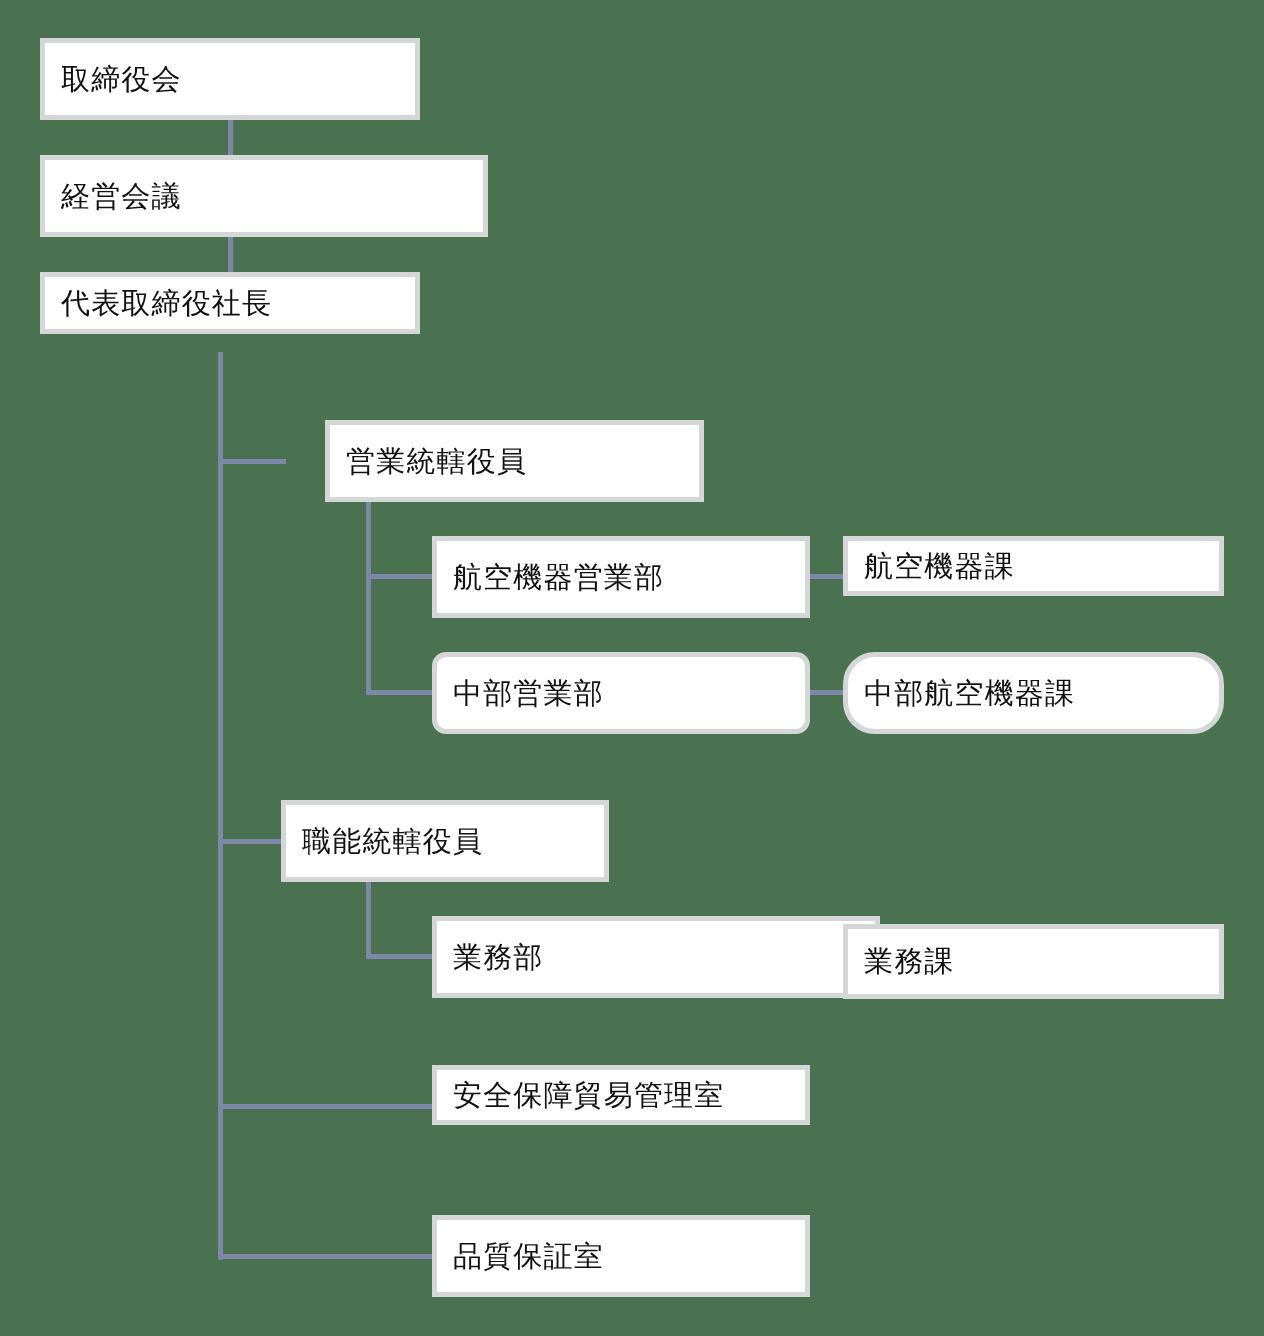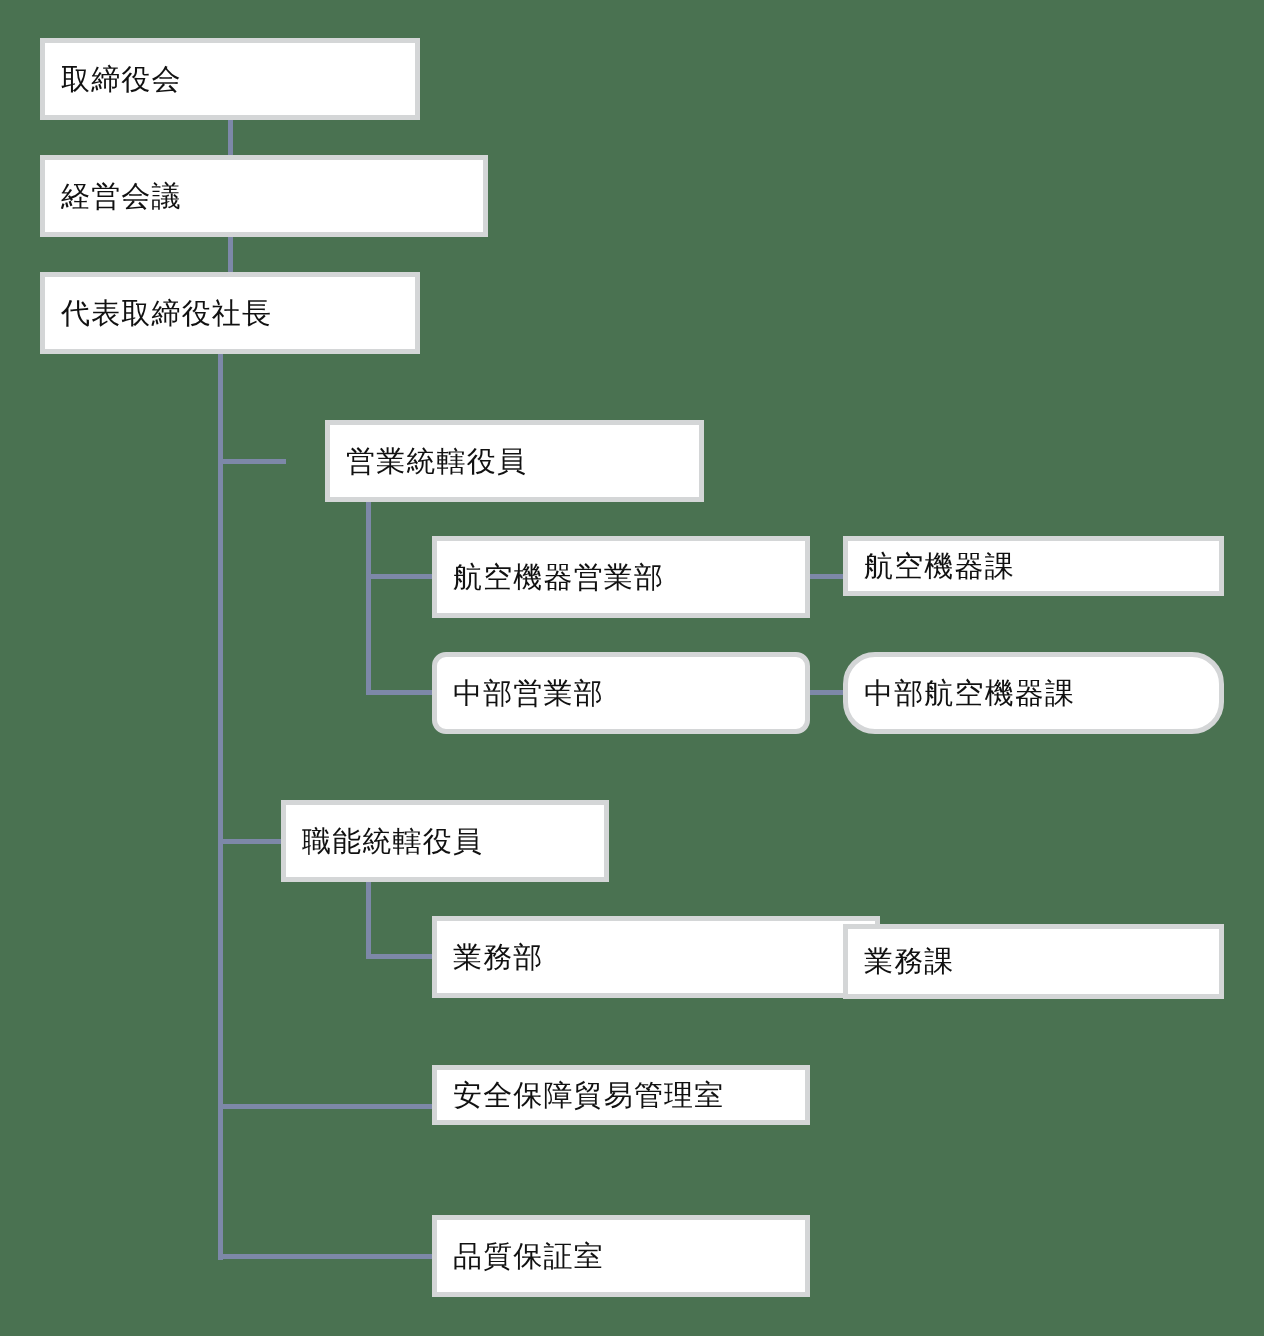--- a/index.html
+++ b/index.html
@@ -47,21 +47,21 @@
     line-height: 1.2;
     color: #111111;
     letter-spacing: 0.04em;
     font-weight: 400;
     white-space: nowrap;
   }
 
   
   .n-board        { left: 40px;  top: 38px;   width: 380px; height: 82px; }
   .n-mgmt         { left: 40px;  top: 155px;  width: 448px; height: 82px; }
-  .n-president    { left: 40px;  top: 272px;  width: 380px; height: 82px; }
+  .n-president    { left: 40px;  top: 272px;  width: 380px; height: 62px; }
 
   .n-sales-exec   { left: 281px; top: 420px;  width: 379px; height: 82px; margin-left: 44px; }
   .n-avio-sales   { left: 432px; top: 536px;  width: 378px; height: 82px; }
   .n-avio-sec     { left: 843px; top: 536px;  width: 381px; height: 60px; }
   .n-chubu-sales  { left: 432px; top: 652px;  width: 378px; height: 82px; border-radius: 14px; }
   .n-chubu-sec    { left: 843px; top: 652px;  width: 381px; height: 82px; border-radius: 32px; }
 
   .n-func-exec    { left: 281px; top: 800px;  width: 328px; height: 82px; }
   .n-ops-dept     { left: 432px; top: 916px;  width: 448px; height: 82px; }
   .n-ops-sec      { left: 843px; top: 916px;  width: 381px; height: 75px; margin-top: 8px; }

